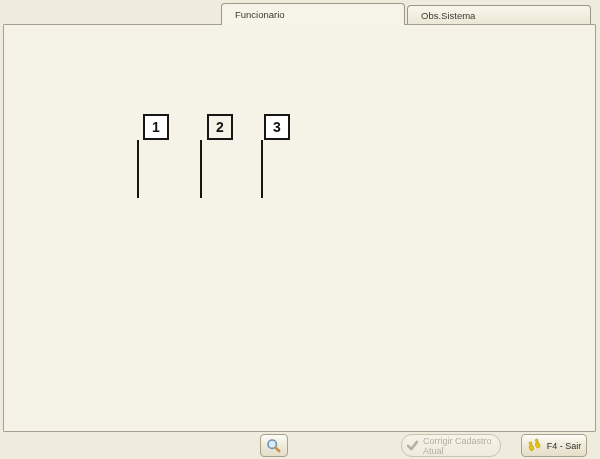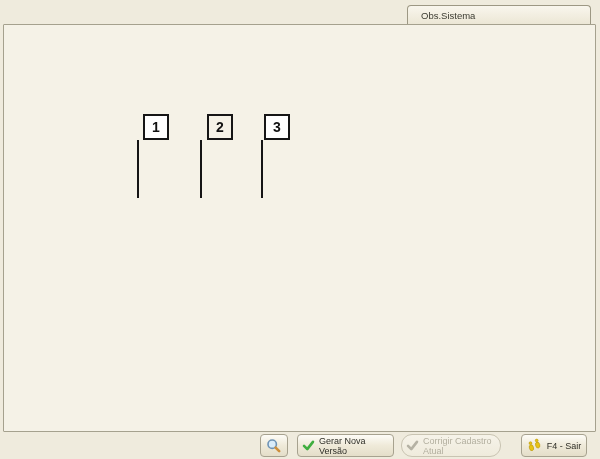--- a/index.html
+++ b/index.html
@@ -73,20 +73,23 @@
         background:linear-gradient(#FDFCF7,#EFEAD9 50%,#E4DEC9);display:flex;align-items:center;justify-content:center;
         gap:4px;font-size:9px;color:#2F2F28;cursor:pointer;padding:0 4px;}
   .fbtn.disabled{border-color:#C9C4B2;background:linear-gradient(#F6F3E9,#EFEBDC);color:var(--disabled-text);cursor:default;}
   svg{display:block;}
 </style>
 </head>
 <body>
 
 <div class="screen">
 
+  <div class="tab active" style="left:221px;width:184px;">
+    <span>Funcionario</span>
+  </div>
   <div class="tab inactive" style="left:407px;width:184px;">
     <span>Obs.Sistema</span>
   </div>
 
   <div class="panel"></div>
 
   <div class="grp" style="left:8px;top:28px;width:584px;height:118px;">
     <div class="cap">Dados do Funcionário</div>
 
     <div class="lbl" style="left:5px;top:22px;">Cargo</div>
@@ -348,28 +351,20 @@
 
   <div class="fbtn" style="left:260px;width:28px;">
     <span>
       <svg width="16" height="16" viewBox="0 0 16 16">
         <circle cx="6.2" cy="6.2" r="4.2" fill="#D9ECFA" stroke="#6E93B5" stroke-width="1.6"></circle>
         <line x1="9.6" y1="9.6" x2="13.2" y2="13.2" stroke="#CE8F3C" stroke-width="2.6" stroke-linecap="round"></line>
       </svg>
     </span>
   </div>
 
-  <div class="fbtn" style="left:297px;width:97px;">
-    <span>
-      <svg width="13" height="13" viewBox="0 0 16 16">
-        <path d="M2.5 8.5 L6.5 12.5 L13.5 3.5" fill="none" stroke="#3FAE3F" stroke-width="3.2" stroke-linecap="round" stroke-linejoin="round"></path>
-      </svg>
-    </span>
-    <span>Gerar Nova Versão</span>
-  </div>
 
   <div class="fbtn disabled" style="left:401px;width:100px;border-radius:11px;">
     <span>
       <svg width="13" height="13" viewBox="0 0 16 16">
         <path d="M2.5 8.5 L6.5 12.5 L13.5 3.5" fill="none" stroke="#B5B2A4" stroke-width="3.2" stroke-linecap="round" stroke-linejoin="round"></path>
       </svg>
     </span>
     <span>Corrigir Cadastro Atual</span>
   </div>
 

